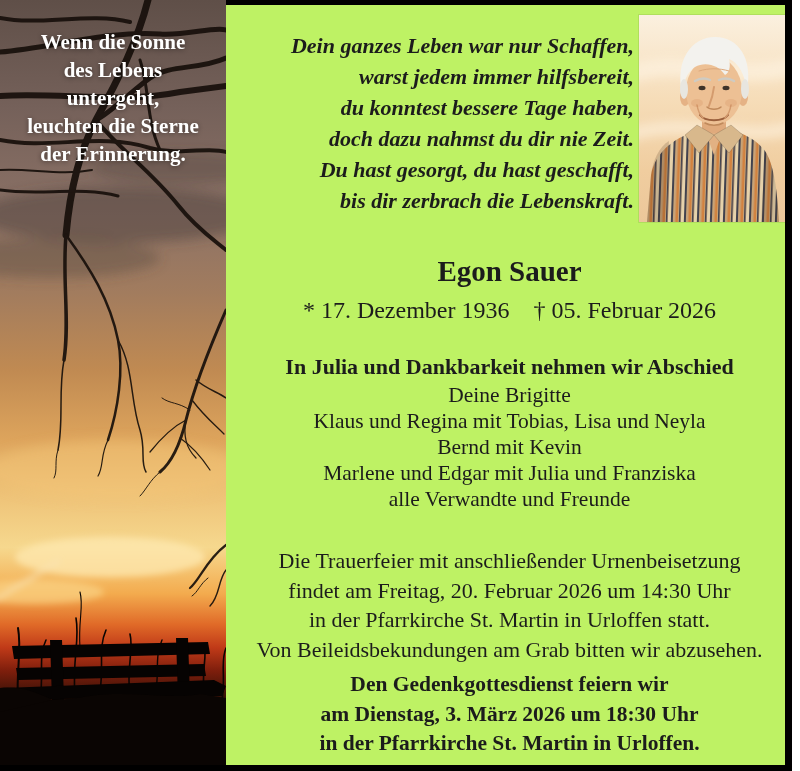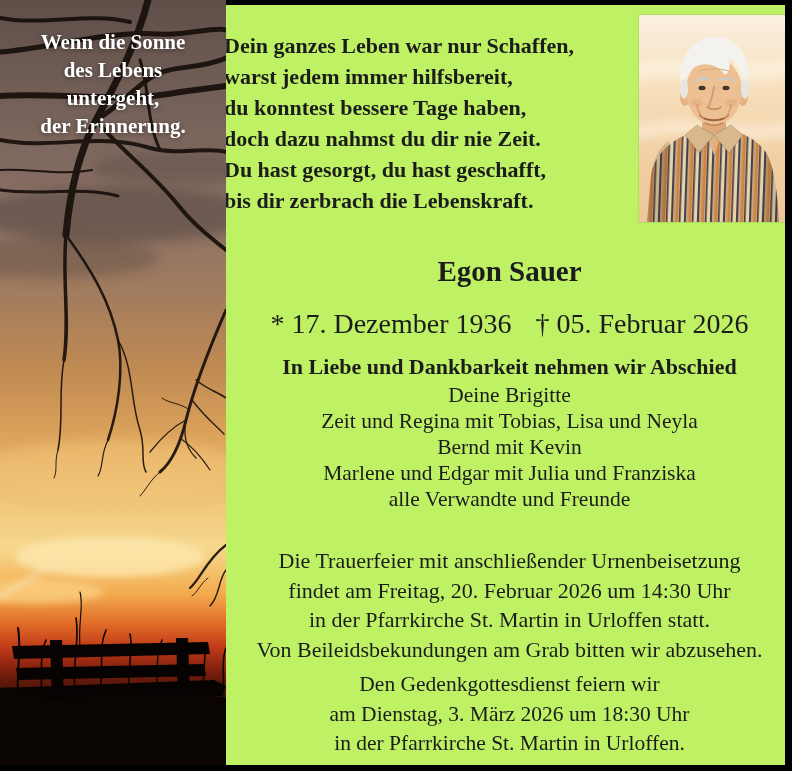--- a/index.html
+++ b/index.html
@@ -26,32 +26,32 @@
     position:absolute;top:28px;left:0;width:100%;text-align:center;z-index:3;
     color:#ffffff;font-weight:bold;font-size:21px;line-height:28px;
     text-shadow:0 1px 5px rgba(0,0,0,.45);
   }
 
   
   .portrait{position:absolute;left:639px;top:15px;width:150px;height:207px;z-index:2;box-shadow:0 0 0 1px rgba(0,0,0,.08);}
 
   
   .poem{
-    position:absolute;left:224px;top:30px;width:410px;text-align:left;
-    font-weight:bold;font-size:22px;line-height:31px;
+    position:absolute;left:224px;top:30px;width:410px;text-align:right;
+    font-weight:bold;font-size:22px;line-height:31px;font-style:italic;
   }
   .name-block{position:absolute;left:226px;top:249px;width:567px;text-align:center;}
   .deceased-name{margin:0;font-size:29px;line-height:44px;font-weight:bold;}
-  .dates{font-size:28px;line-height:30px;margin-top:16px;}
+  .dates{font-size:24px;line-height:30px;margin-top:2px;}
   .date-gap{display:inline-block;width:24px;}
   .farewell{position:absolute;left:226px;top:351px;width:567px;text-align:center;font-size:21.5px;}
   .farewell-header{font-weight:bold;font-size:22px;line-height:31px;}
   .mourner{line-height:26px;}
   .funeral{position:absolute;left:226px;top:546px;width:567px;text-align:center;font-size:22px;line-height:29.5px;}
-  .memorial{position:absolute;left:226px;top:670px;width:567px;text-align:center;font-size:21.5px;line-height:29.5px;}
+  .memorial{position:absolute;left:226px;top:670px;width:567px;text-align:center;font-size:21.5px;line-height:29.5px;font-weight:bold;}
 </style>
 </head>
 <body>
 
 <div class="notice">
 
   <div class="frame-top"></div>
   <div class="frame-right"></div>
   <div class="frame-bottom"></div>
 
@@ -134,20 +134,21 @@
       </g>
 
       <path d="M 0 705 C 30 698 60 702 90 696 C 130 690 170 700 200 694 L 226 698 L 226 771 L 0 771 Z" fill="#0a0503"></path>
       <path d="M 0 688 C 20 686 36 692 52 700 L 0 712 Z" fill="#0a0503"></path>
     </svg>
 
     <div class="photo-quote">
       <div>Wenn die Sonne</div>
       <div>des Lebens</div>
       <div>untergeht,</div>
+      <div>leuchten die Sterne</div>
       <div>der Erinnerung.</div>
     </div>
   </div>
 
   <div class="portrait">
     <svg width="150" height="207" viewBox="0 0 150 207">
       <defs>
         <linearGradient id="pg" x1="0" y1="0" x2="0" y2="1">
           <stop offset="0" stop-color="#fbf0df"></stop>
           <stop offset="0.4" stop-color="#f6ddb9"></stop>
@@ -217,23 +218,23 @@
   </div>
 
   <div class="name-block">
     <h1 class="deceased-name">Egon Sauer</h1>
     <div class="dates">
       <span>* 17. Dezember 1936</span><span class="date-gap"></span><span>† 05. Februar 2026</span>
     </div>
   </div>
 
   <div class="farewell">
-    <div class="farewell-header">In Liebe und Dankbarkeit nehmen wir Abschied</div>
+    <div class="farewell-header">In Julia und Dankbarkeit nehmen wir Abschied</div>
     <div class="mourner">Deine Brigitte</div>
-    <div class="mourner">Zeit und Regina mit Tobias, Lisa und Neyla</div>
+    <div class="mourner">Klaus und Regina mit Tobias, Lisa und Neyla</div>
     <div class="mourner">Bernd mit Kevin</div>
     <div class="mourner">Marlene und Edgar mit Julia und Franziska</div>
     <div class="mourner">alle Verwandte und Freunde</div>
   </div>
 
   <div class="funeral">
     <div>Die Trauerfeier mit anschließender Urnenbeisetzung</div>
     <div>findet am Freitag, 20. Februar 2026 um 14:30 Uhr</div>
     <div>in der Pfarrkirche St. Martin in Urloffen statt.</div>
     <div>Von Beileidsbekundungen am Grab bitten wir abzusehen.</div>

